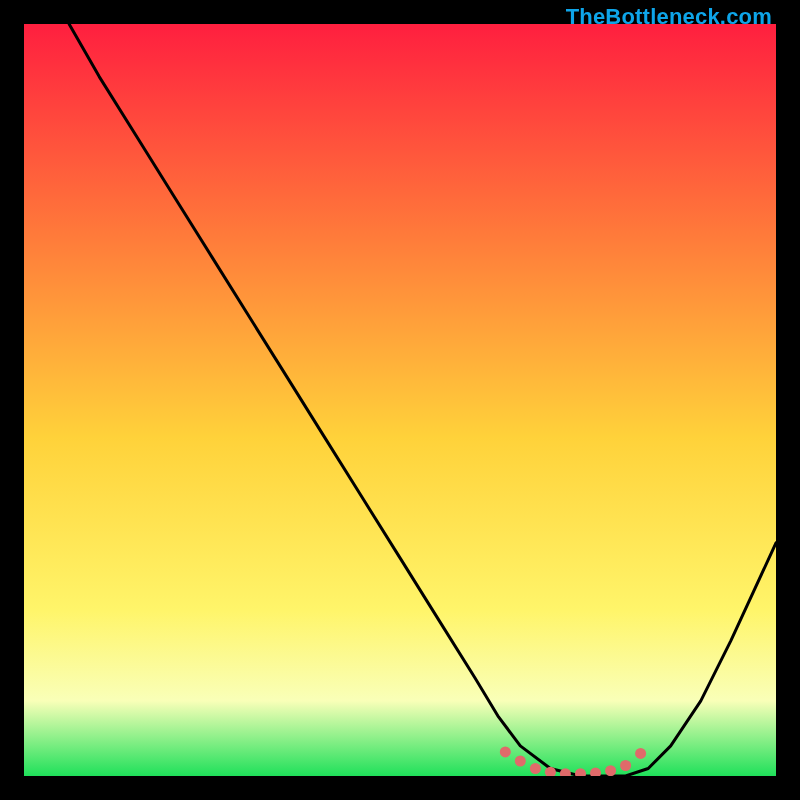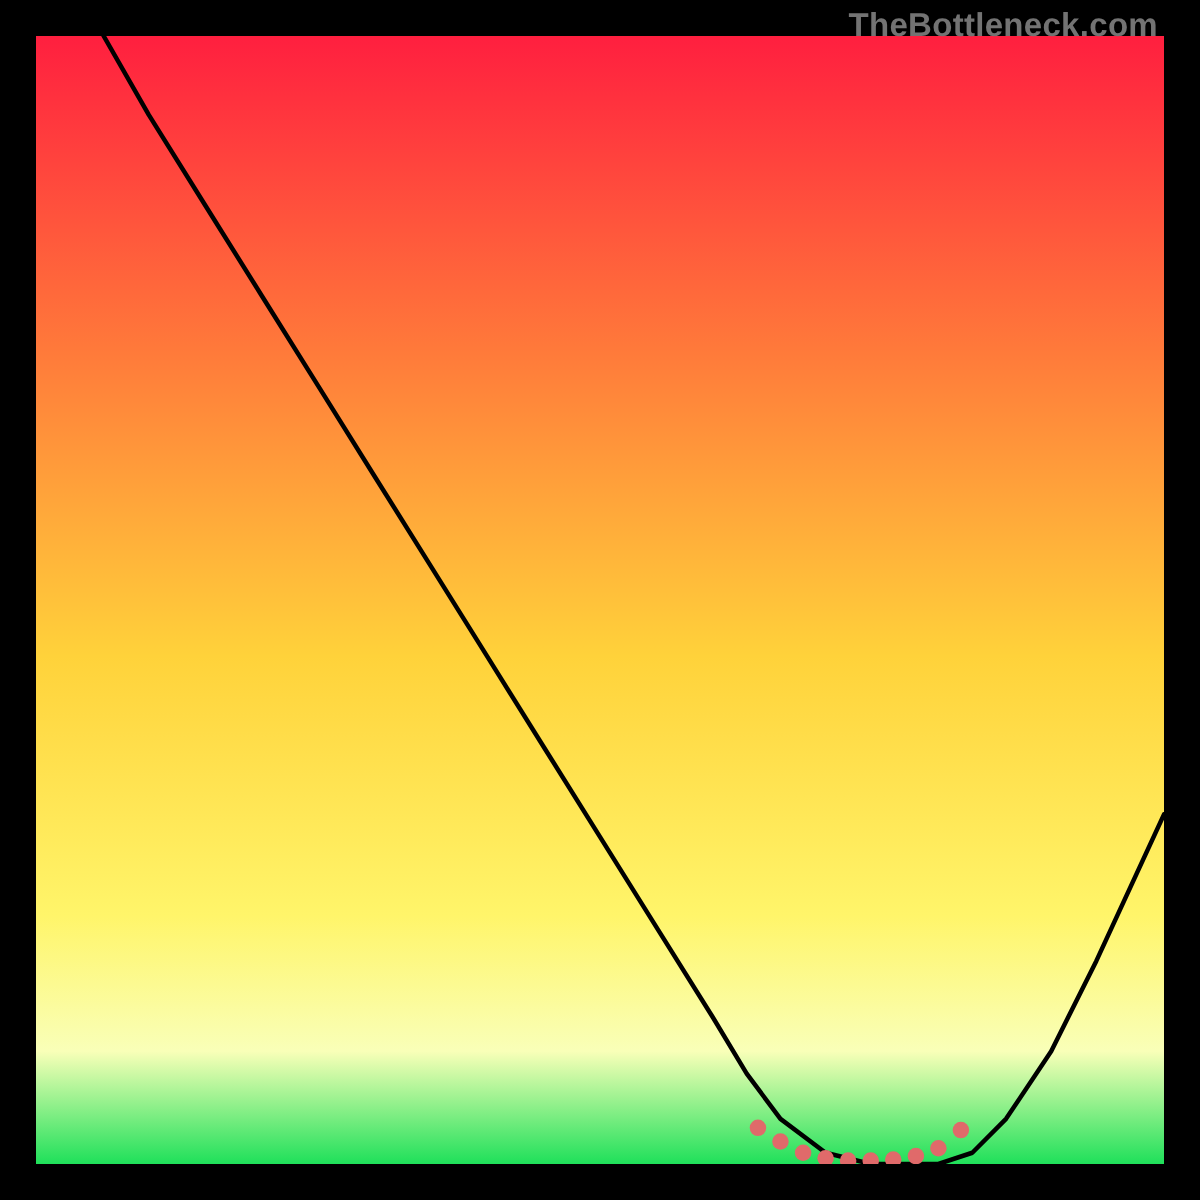--- a/index.html
+++ b/index.html
@@ -23,21 +23,21 @@
     position: absolute;
     left: 0;
     top: 0;
     width: 752px;
     height: 752px;
   }
   .watermark {
     position: absolute;
     top: 4px;
     right: 28px;
-    color: #737373;
+    color: #0ea5e9;
     font-size: 22px;
     font-weight: 600;
     letter-spacing: 0.2px;
     font-family: Arial, Helvetica, sans-serif;
   }
 </style>
 </head>
 <body>
 
 <div class="frame">

